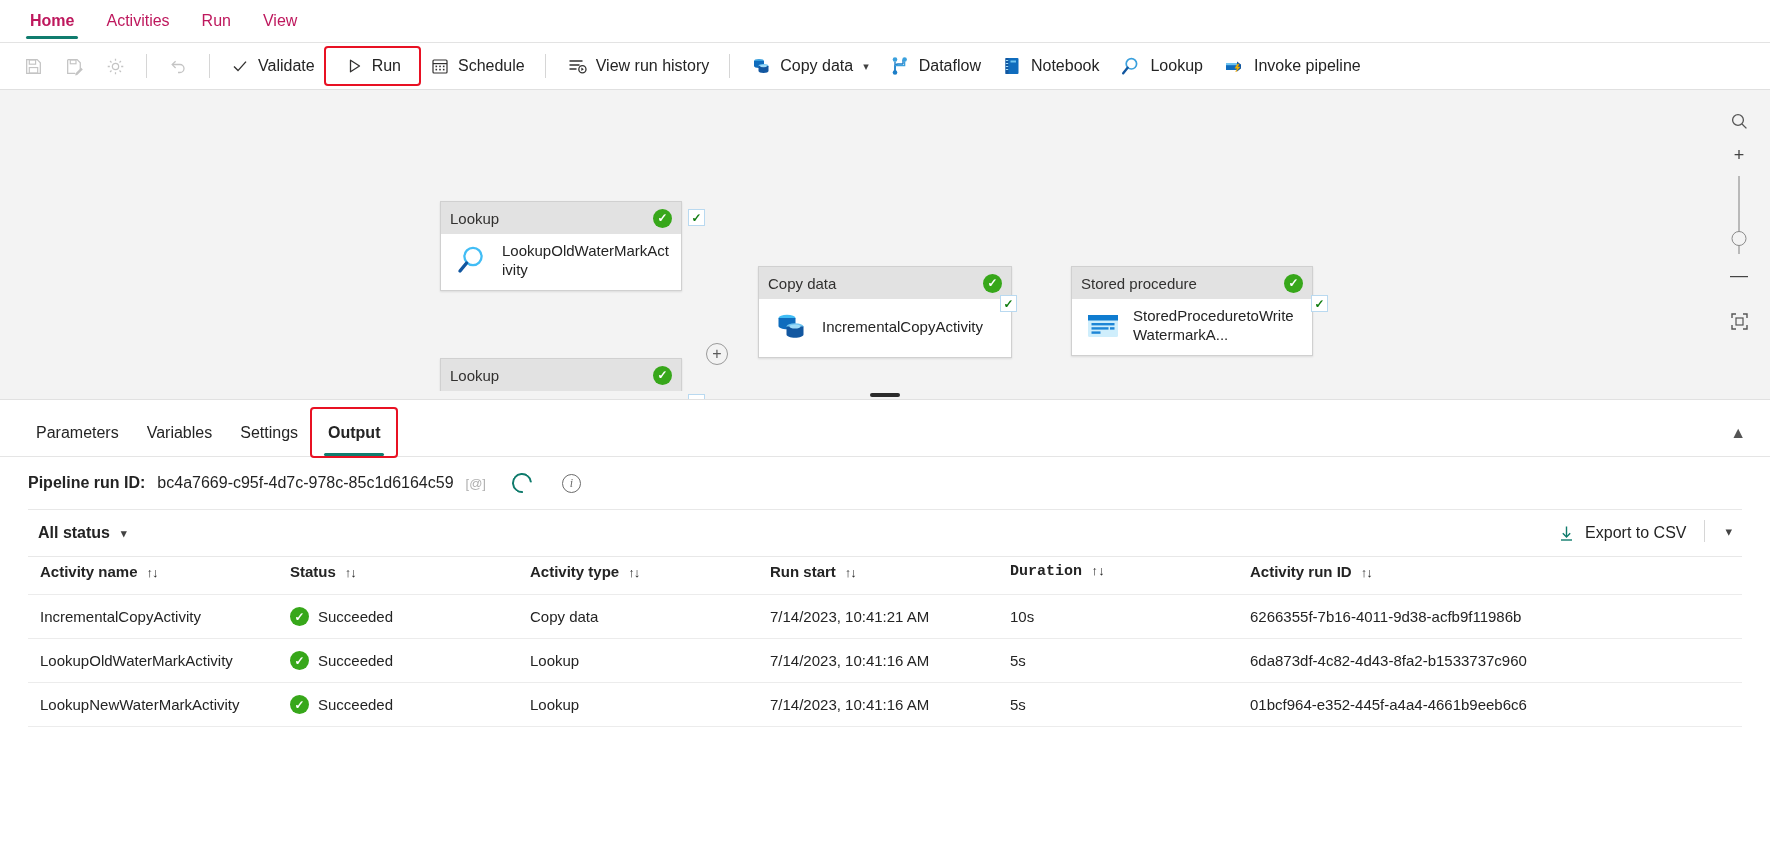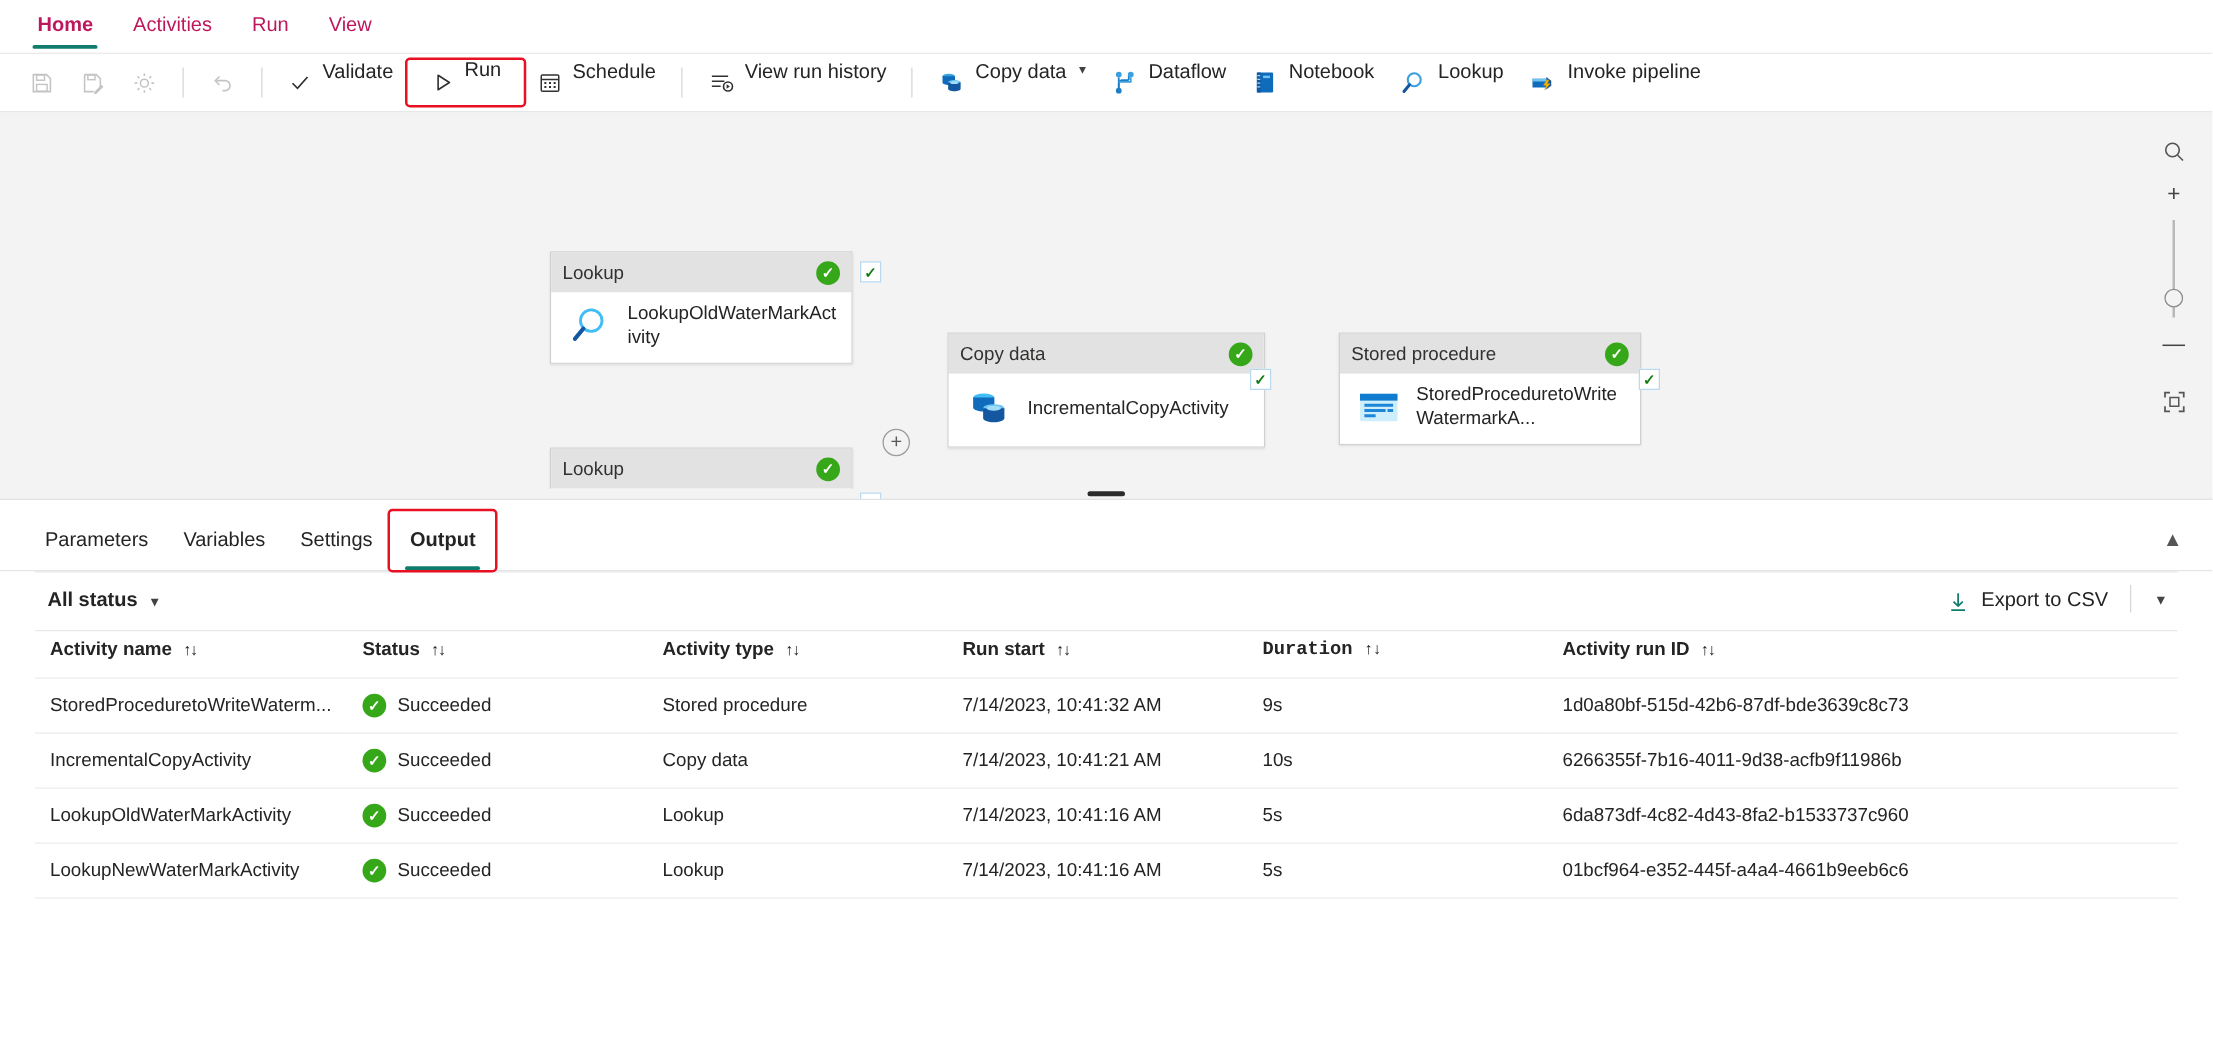--- a/index.html
+++ b/index.html
@@ -43,21 +43,21 @@
   .toolbar {
     height: 48px;
     display: flex; align-items: center;
     border-top: 1px solid #e3e3e3;
     border-bottom: 1px solid #e0e0e0;
     padding-left: 14px;
     background: #ffffff;
     gap: 2px;
   }
   .tb-btn {
-    display: flex; gap: 8px;
+    display: flex; align-items: center; gap: 8px;
     height: 34px;
     padding: 0 9px;
     border-radius: 4px;
     cursor: pointer;
     font-size: 16px;
     color: #242424;
     white-space: nowrap;
   }
   .tb-btn.disabled { color: #bdbdbd; cursor: default; }
   .tb-sep {
@@ -586,20 +586,27 @@
       </div>
     <div class="p-tab">
         <span>Settings</span>
       </div>
     <div class="p-tab active tb-highlight" style="padding:0 16px;">
         <span>Output</span>
       </div>
     <span class="collapse-chev">▲</span>
   </div>
 
+  <div class="runid-row">
+    <span class="runid-label">Pipeline run ID:</span>
+    <span class="runid-value">bc4a7669-c95f-4d7c-978c-85c1d6164c59</span>
+    <span class="runid-at">[@]</span>
+    <span class="spinner" style="margin-left:14px;"></span>
+    <span class="info-ico" style="margin-left:18px;">i</span>
+  </div>
 
   <div class="filter-row">
     <div class="status-filter">
       <span>All status</span>
       <span class="chev">▾</span>
     </div>
     <div class="export-wrap">
       <div class="export-btn">
         <span class="ico">
           <svg width="19" height="19" viewBox="0 0 19 19">
@@ -621,33 +628,20 @@
       <tr>
         <th class="c-name"><span>Activity name</span><span class="sort-ico">↑↓</span></th>
         <th class="c-status"><span>Status</span><span class="sort-ico">↑↓</span></th>
         <th class="c-type"><span>Activity type</span><span class="sort-ico">↑↓</span></th>
         <th class="c-start"><span>Run start</span><span class="sort-ico">↑↓</span></th>
         <th class="c-dur"><span>Duration</span><span class="sort-ico">↑↓</span></th>
         <th><span>Activity run ID</span><span class="sort-ico">↑↓</span></th>
       </tr>
     </thead>
     <tbody>
-      <tr>
-        <td>StoredProceduretoWriteWaterm...</td>
-        <td>
-            <span class="cell-status">
-              <span class="ok-badge">✓</span>
-              <span>Succeeded</span>
-            </span>
-          </td>
-        <td>Stored procedure</td>
-        <td>7/14/2023, 10:41:32 AM</td>
-        <td>9s</td>
-        <td>1d0a80bf-515d-42b6-87df-bde3639c8c73</td>
-      </tr>
       <tr>
         <td>IncrementalCopyActivity</td>
         <td>
             <span class="cell-status">
               <span class="ok-badge">✓</span>
               <span>Succeeded</span>
             </span>
           </td>
         <td>Copy data</td>
         <td>7/14/2023, 10:41:21 AM</td>

